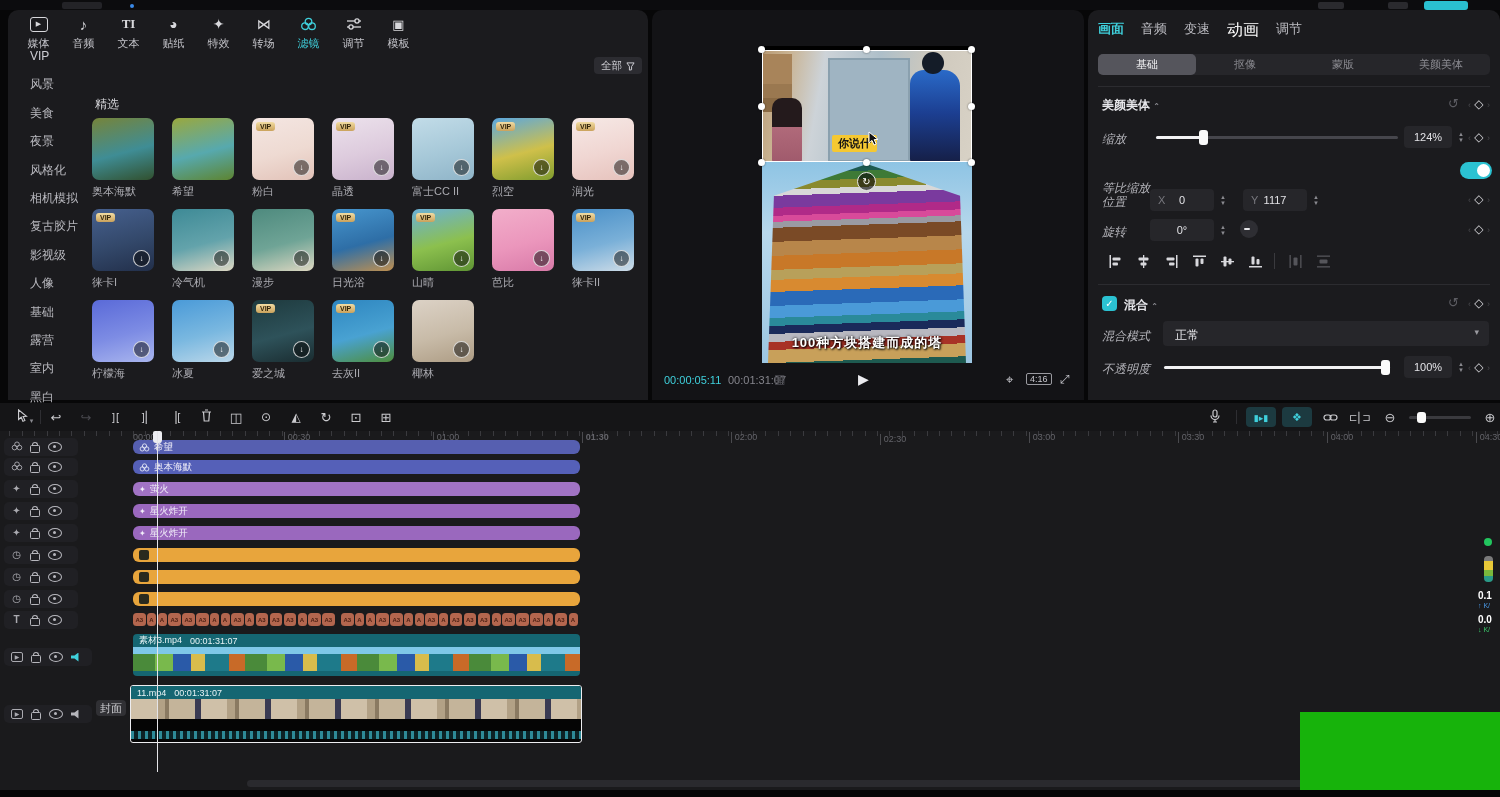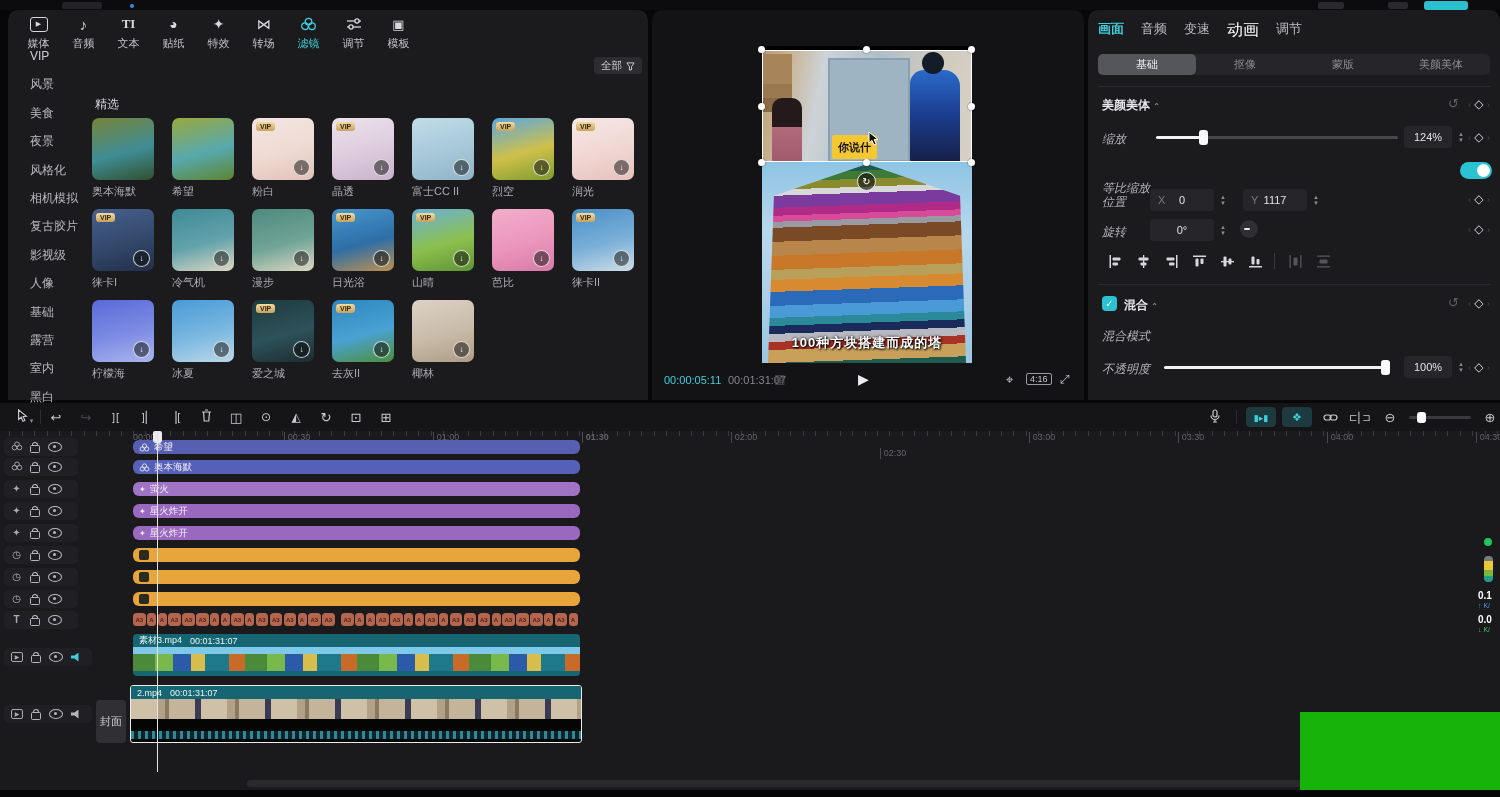--- a/index.html
+++ b/index.html
@@ -312,21 +312,21 @@
   <div class="abs" style="left:762px;top:50px;width:210px;height:112px;border:1px solid #fff;box-sizing:border-box;"></div>
   <div class="handle" style="left:758px;top:46px;"></div>
   <div class="handle" style="left:863px;top:46px;"></div>
   <div class="handle" style="left:968px;top:46px;"></div>
   <div class="handle" style="left:758px;top:103px;"></div>
   <div class="handle" style="left:968px;top:103px;"></div>
   <div class="handle" style="left:758px;top:159px;"></div>
   <div class="handle" style="left:863px;top:159px;"></div>
   <div class="handle" style="left:968px;top:159px;"></div>
 
-  <div class="abs" style="left:832px;top:135px;height:24px;padding:0 6px;background:#f5c832;border-radius:2px;display:flex;align-items:center;">
+  <div class="abs" style="left:832px;top:135px;height:17px;padding:0 6px;background:#f5c832;border-radius:2px;display:flex;align-items:center;">
     <span style="font-size:11px;font-weight:bold;color:#141414;">你说什</span>
   </div>
   <div class="abs" style="left:868px;top:131px;">
     <svg width="12" height="16" viewBox="0 0 12 16">
         <path d="M1 1 L1 12 L4 9.4 L6 14 L8.2 13 L6.2 8.6 L10 8.4 Z" fill="#111" stroke="#fff" stroke-width="1"></path>
       </svg>
   </div>
 
   <div class="abs" style="left:857px;top:172px;width:17px;height:17px;border-radius:50%;background:rgba(12,12,12,.62);border:1px solid #e8e8e8;color:#fff;font-size:10px;display:flex;align-items:center;justify-content:center;cursor:pointer;">↻</div>
 
@@ -472,20 +472,24 @@
   <div class="abs" style="left:1098px;top:284px;width:392px;height:1px;background:#2c2c30;"></div>
 
   <div class="abs" style="left:1102px;top:296px;width:15px;height:15px;background:#2bc2d2;border-radius:4px;color:#fff;font-size:10px;display:flex;align-items:center;justify-content:center;cursor:pointer;">✓</div>
   <div class="abs" style="left:1124px;top:297px;font-size:12px;font-weight:bold;color:#e6e6ea;">
     <span>混合</span> <span class="chev">⌃</span>
   </div>
   <span class="abs reset" style="left:1448px;top:295px;cursor:pointer;">↺</span>
   <span class="abs kf" style="left:1468px;top:296px;"><span class="side">‹</span> ◇ <span class="side">›</span></span>
 
   <span class="abs lbl" style="left:1102px;top:328px;">混合模式</span>
+  <div class="abs" style="left:1163px;top:321px;width:326px;height:25px;background:#26262a;border-radius:4px;cursor:pointer;">
+    <span style="position:absolute;left:12px;top:6px;font-size:12px;color:#e2e2e6;">正常</span>
+    <span style="position:absolute;right:10px;top:6px;font-size:9px;color:#9a9aa0;">▾</span>
+  </div>
 
   <span class="abs lbl" style="left:1102px;top:361px;">不透明度</span>
   <div class="abs slider-track" style="left:1164px;top:366px;width:226px;">
     <div class="slider-fill" style="left:0;width:226px;"></div>
     <div class="slider-knob" style="left:217px;"></div>
   </div>
   <div class="valbox" style="left:1404px;top:356px;width:48px;">100%</div>
   <div class="stepper" style="left:1455px;top:356px;">
       <span>▲</span>
       <span>▼</span>
@@ -536,21 +540,21 @@
 
   <div class="abs" style="left:0;top:431px;width:1500px;height:359px;background:#1a1a1c;overflow:hidden;">
 
     <div id="ruler" style="position:absolute;left:0;top:0;width:1500px;height:13px;
          background-image:repeating-linear-gradient(90deg,#3a3a3e 0 1px,transparent 1px 12.4px);background-position:133px 0;background-size:auto 5px;background-repeat:repeat-x;">
         <span style="position: absolute; left: 133px; top: 1px; font-size: 9px; color: rgb(100, 100, 106);">00:00</span>
         <span style="position: absolute; left: 282px; top: 1px; font-size: 9px; color: rgb(100, 100, 106);">│00:30</span>
         <span style="position: absolute; left: 431px; top: 1px; font-size: 9px; color: rgb(100, 100, 106);">│01:00</span>
         <span style="position: absolute; left: 580px; top: 1px; font-size: 9px; color: rgb(100, 100, 106); font-weight: bold;">│01:30</span>
         <span style="position: absolute; left: 729px; top: 1px; font-size: 9px; color: rgb(100, 100, 106);">│02:00</span>
-        <span style="position: absolute; left: 878px; top: 17px; font-size: 9px; color: rgb(100, 100, 106);">│02:30</span>
+        <span style="position: absolute; left: 878px; top: 3px; font-size: 9px; color: rgb(100, 100, 106);">│02:30</span>
         <span style="position: absolute; left: 1027px; top: 1px; font-size: 9px; color: rgb(100, 100, 106);">│03:00</span>
         <span style="position: absolute; left: 1176px; top: 1px; font-size: 9px; color: rgb(100, 100, 106);">│03:30</span>
         <span style="position: absolute; left: 1325px; top: 1px; font-size: 9px; color: rgb(100, 100, 106);">│04:00</span>
         <span style="position: absolute; left: 1474px; top: 1px; font-size: 9px; color: rgb(100, 100, 106);">│04:30</span>
       </div>
 
     <div id="tracks">
         <div class="trk-pill" style="top: 7px;">
           <span class="t-ic"><svg width="12" height="10" viewBox="0 0 17 14">
               <circle cx="8.5" cy="4.6" r="3.3" fill="none" stroke="#aaaab0" stroke-width="1.3"></circle>
@@ -695,26 +699,26 @@
         background:linear-gradient(180deg,#7ec8e8 0 7px,transparent 7px),repeating-linear-gradient(90deg,#4a8a3a 0 22px,#79b94c 22px 40px,#2a5aa8 40px 58px,#d8bc4c 58px 72px,#1e7a8a 72px 96px,#c86a28 96px 112px);"></div>
       <div style="height:5px;background:#156672;"></div>
     </div>
 
     <div class="trk-pill wide" style="top:274px;">
       <span class="t-ic" style="border:1px solid #aaaab0;border-radius:2px;font-size:6px;width:10px;height:8px;line-height:8px;">▶</span>
       <span class="ic-lock"></span>
       <span class="ic-eye"></span>
       <span class="ic-spk"></span>
     </div>
-    <div class="abs" style="left:96px;top:269px;width:30px;height:43px;background:#303034;border-radius:4px;display:flex;align-items:center;justify-content:center;cursor:pointer;">
+    <div class="abs" style="left:96px;top:269px;width:30px;height:16px;background:#303034;border-radius:4px;display:flex;align-items:center;justify-content:center;cursor:pointer;">
       <span style="font-size:11px;color:#d0d0d4;">封面</span>
     </div>
     <div class="abs" style="left:130px;top:254px;width:452px;height:58px;border:1.5px solid #ededf0;border-radius:3px;box-sizing:border-box;overflow:hidden;cursor:pointer;background:#050505;">
       <div style="height:13px;background:#156672;display:flex;align-items:center;gap:8px;padding-left:6px;font-size:9px;color:#e8f4f6;">
-        <span>2.mp4</span>
+        <span>11.mp4</span>
         <span>00:01:31:07</span>
       </div>
       <div style="height:20px;
         background:repeating-linear-gradient(90deg,#cfc0a8 0 26px,#b2a186 26px 34px,#8a7a62 34px 38px,#c4b49a 38px 64px,#3a3a52 64px 70px);"></div>
       <div style="height:12px;background:#050505;"></div>
       <div style="height:8px;background:repeating-linear-gradient(90deg,#2e8a98 0 3px,#0c2226 3px 7px);"></div>
     </div>
 
     <div style="position:absolute;left:153px;top:0;width:9px;height:12px;background:#ececf0;border-radius:2px 2px 3px 3px;cursor:ew-resize;"></div>
     <div style="position:absolute;left:157px;top:0;width:1px;height:341px;background:#e4e4e8;"></div>

